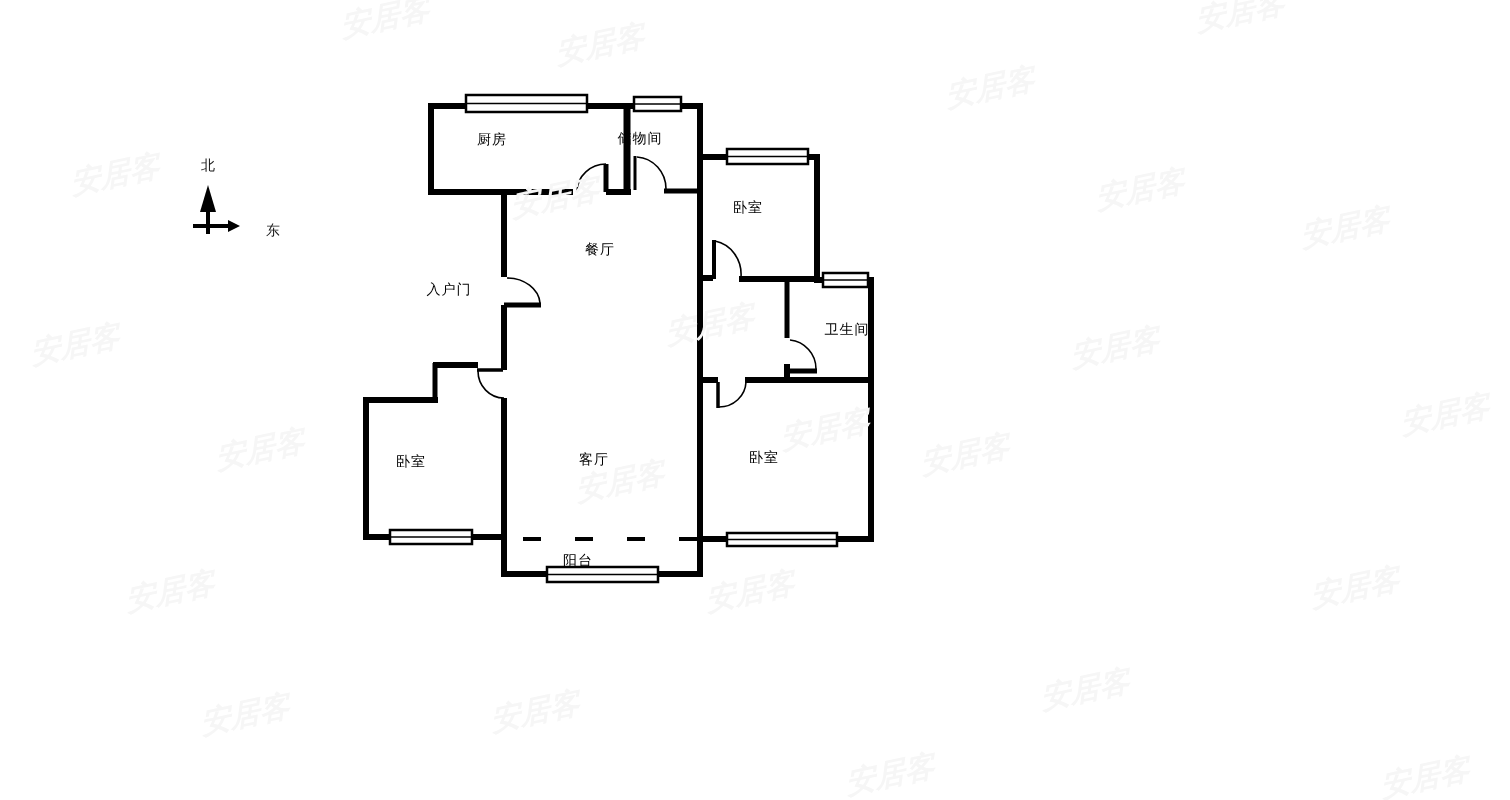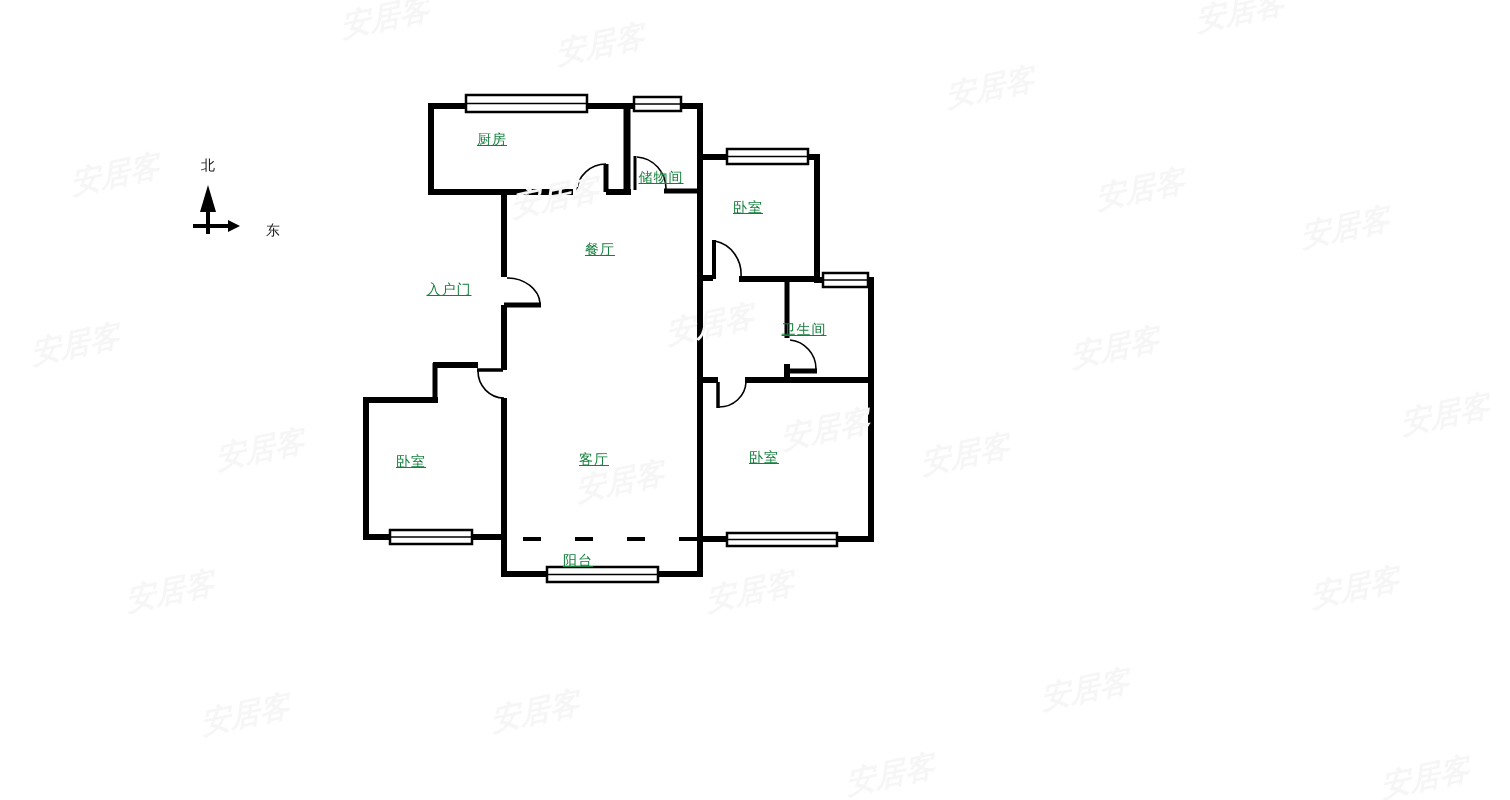--- a/index.html
+++ b/index.html
@@ -9,40 +9,39 @@
     position:relative;
     overflow:hidden;
     font-family:"DejaVu Sans","Liberation Sans",sans-serif;
   }
   #stage{position:absolute;left:0;top:0;width:1510px;height:800px;}
   #plan-svg{position:absolute;left:0;top:0;}
   .room-label{
     position:absolute;
     transform:translate(-50%,-50%);
     font-size:14px;
-    color:#15803d;
+    color:#000000;
     letter-spacing:1px;
     white-space:nowrap;
     z-index:3;
-    text-decoration:underline;
   }
   .compass-label{
     position:absolute;
     transform:translate(-50%,-50%);
     font-size:14px;
     color:#111;
     z-index:3;
   }
   
   .lbl-kitchen{left:492px;top:140px;}
-  .lbl-storage{left:661px;top:139px;margin-top:39px;}
+  .lbl-storage{left:640px;top:139px;}
   .lbl-bedroom-tr{left:748px;top:208px;}
   .lbl-dining{left:600px;top:250px;}
   .lbl-entry{left:449px;top:290px;}
-  .lbl-bathroom{left:804px;top:330px;}
+  .lbl-bathroom{left:847px;top:330px;}
   .lbl-bedroom-l{left:411px;top:462px;}
   .lbl-living{left:594px;top:460px;text-align:center;}
   .lbl-bedroom-br{left:764px;top:458px;}
   .lbl-balcony{left:578px;top:561px;}
   .lbl-north{left:208px;top:166px;}
   .lbl-east{left:273px;top:231px;}
   #watermark-layer{position:absolute;left:0;top:0;width:100%;height:100%;z-index:1;pointer-events:none;}
   .watermark{
     position:absolute;
     transform:translate(-50%,-50%) rotate(-12deg) skewX(-6deg);

